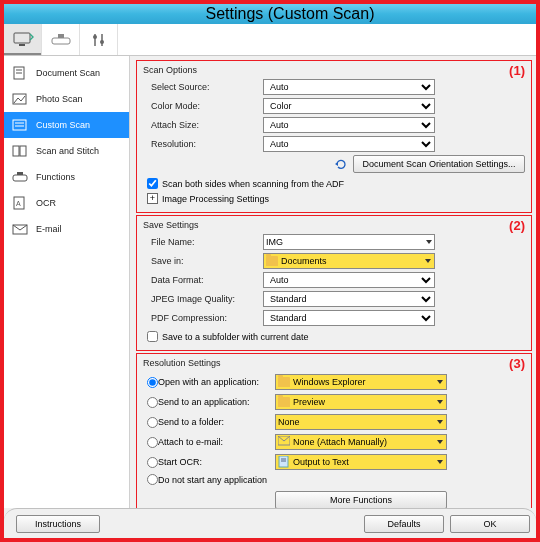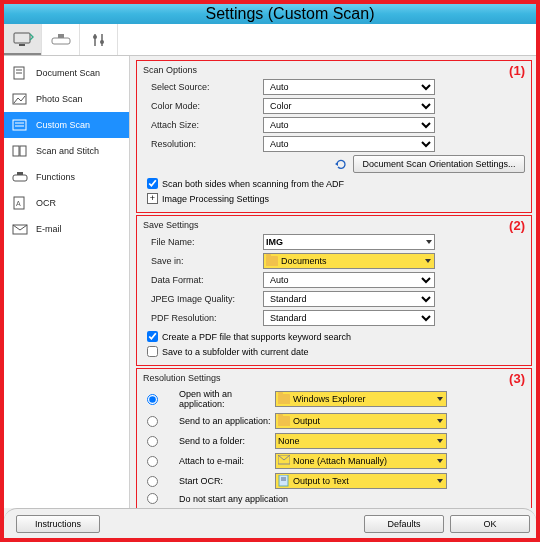--- a/index.html
+++ b/index.html
@@ -19,21 +19,21 @@
   .content { flex: 1; padding: 4px 4px 4px 6px; overflow-y: auto; }
   .section { border: 1.5px solid #ec1c24; padding: 4px 6px 6px 6px; margin-bottom: 2px; position: relative; background: #f0f0f0; }
   .callout { position: absolute; top: 2px; right: 6px; color: #ec1c24; font-weight: bold; font-size: 13px; }
   .sec-title { font-size: 9px; color: #222; margin-bottom: 4px; }
   .row { display: flex; align-items: center; margin: 3px 0; min-height: 16px; }
   .row-label { width: 120px; font-size: 9px; color: #222; padding-left: 8px; }
   .row-control { flex: 1; max-width: 172px; }
   select, input[type=text] { width: 100%; height: 16px; font-size: 9px; border: 1px solid #888; background: #fff; padding: 0 2px; }
   .chk-row { display: flex; align-items: center; gap: 4px; font-size: 9px; padding: 2px 0 2px 4px; }
   .radio-row { display: flex; align-items: center; padding: 2px 0; }
-  .radio-label { display: flex; align-items: center; gap: 21px; font-size: 9px; width: 132px; padding-left: 4px; }
+  .radio-label { display: flex; align-items: center; gap: 0; font-size: 9px; width: 132px; padding-left: 4px; }
   input[type=checkbox], input[type=radio] { width: 11px; height: 11px; margin: 0; }
   .btn { height: 18px; font-size: 9px; border: 1px solid #8a8a8a; background: linear-gradient(to bottom,#fdfdfd,#e4e4e4); border-radius: 2px; padding: 0 8px; display: inline-flex; align-items: center; justify-content: center; cursor: pointer; }
   .btn-wide { width: 172px; }
   .expand { display: flex; align-items: center; gap: 4px; font-size: 9px; padding: 2px 0 2px 4px; }
   .plus-box { width: 11px; height: 11px; border: 1px solid #666; display: inline-flex; align-items: center; justify-content: center; font-size: 9px; line-height: 1; background: #fff; }
   .folder-icon { width: 12px; height: 10px; background: #f1c24c; border-radius: 1px 1px 0 0; display: inline-block; margin-right: 3px; position: relative; vertical-align: middle; }
   .folder-icon::before { content: ""; position: absolute; top: -2px; left: 0; width: 5px; height: 2px; background: #f1c24c; border-radius: 1px 1px 0 0; }
   .mini-icon { width: 12px; height: 12px; display: inline-block; margin-right: 3px; vertical-align: middle; }
   .icon-combo { display: flex; align-items: center; height: 16px; border: 1px solid #888; background: #fde047; padding: 0 2px; font-size: 9px; position: relative; }
   .icon-combo::after { content: ""; position: absolute; right: 3px; top: 50%; width: 0; height: 0; border-left: 3px solid transparent; border-right: 3px solid transparent; border-top: 4px solid #333; transform: translateY(-50%); }
@@ -183,21 +183,21 @@
             <span>Image Processing Settings</span>
           </div>
         </div>
 
         <div class="section">
           <span class="callout">(2)</span>
           <div class="sec-title">Save Settings</div>
           <div class="row">
             <div class="row-label">File Name:</div>
             <div class="row-control" style="position:relative;">
-              <input type="text" style="padding-right: 30px; font-weight: bold;" value="IMG">
+              <input type="text" style="padding-right: 30px;" value="IMG">
               <span style="position:absolute;right:3px;top:50%;transform:translateY(-50%);width:0;height:0;border-left:3px solid transparent;border-right:3px solid transparent;border-top:4px solid #333;"></span>
             </div>
           </div>
           <div class="row">
             <div class="row-label">Save in:</div>
             <div class="row-control">
               <div class="icon-combo">
                 <span class="folder-icon"></span>
                 <span>Documents</span>
               </div>
@@ -205,26 +205,22 @@
           </div>
           <div class="row">
             <div class="row-label">Data Format:</div>
             <div class="row-control"><select><option>Auto</option></select></div>
           </div>
           <div class="row">
             <div class="row-label">JPEG Image Quality:</div>
             <div class="row-control"><select><option>Standard</option></select></div>
           </div>
           <div class="row">
-            <div class="row-label">PDF Resolution:</div>
+            <div class="row-label">PDF Compression:</div>
             <div class="row-control"><select><option>Standard</option></select></div>
-          </div>
-          <div class="chk-row">
-            <input type="checkbox" checked="" style="">
-            <span>Create a PDF file that supports keyword search</span>
           </div>
           <div class="chk-row">
             <input type="checkbox" style="">
             <span>Save to a subfolder with current date</span>
           </div>
         </div>
 
         <div class="section">
           <span class="callout">(3)</span>
           <div class="sec-title">Resolution Settings</div>
@@ -243,21 +239,21 @@
           </div>
 
           <div class="radio-row">
             <label class="radio-label">
                 <input type="radio" name="appset" style="">
                 <span>Send to an application:</span>
               </label>
             <div class="row-control">
               <div class="icon-combo">
                 <span class="folder-icon"></span>
-                <span>Output</span>
+                <span>Preview</span>
               </div>
             </div>
           </div>
 
           <div class="radio-row">
             <label class="radio-label">
                 <input type="radio" name="appset" style="">
                 <span>Send to a folder:</span>
               </label>
             <div class="row-control">

